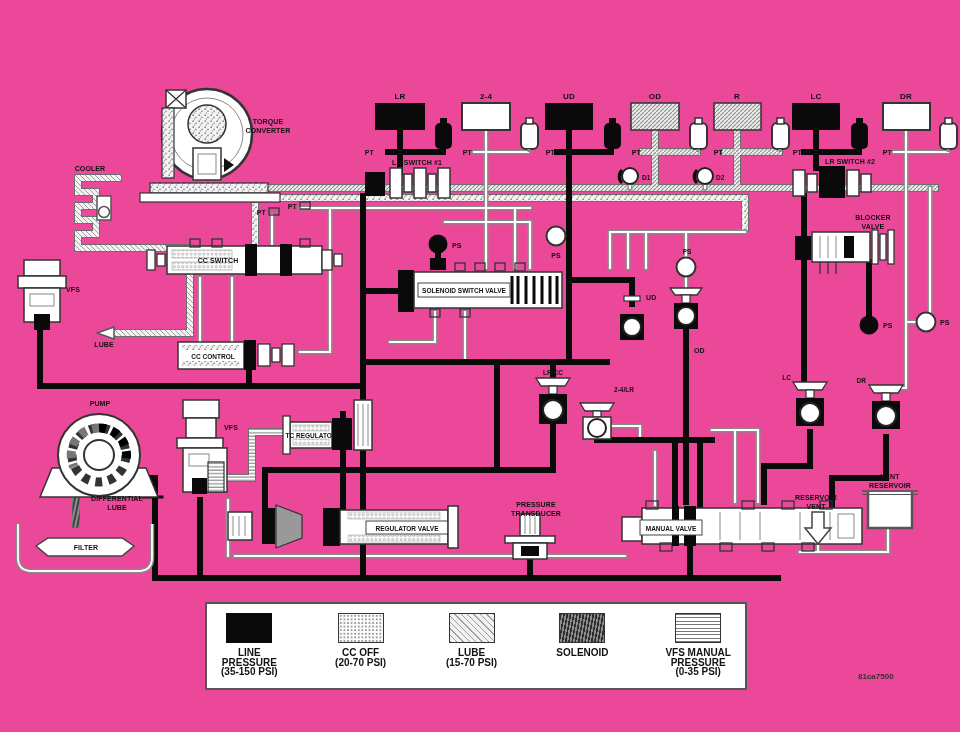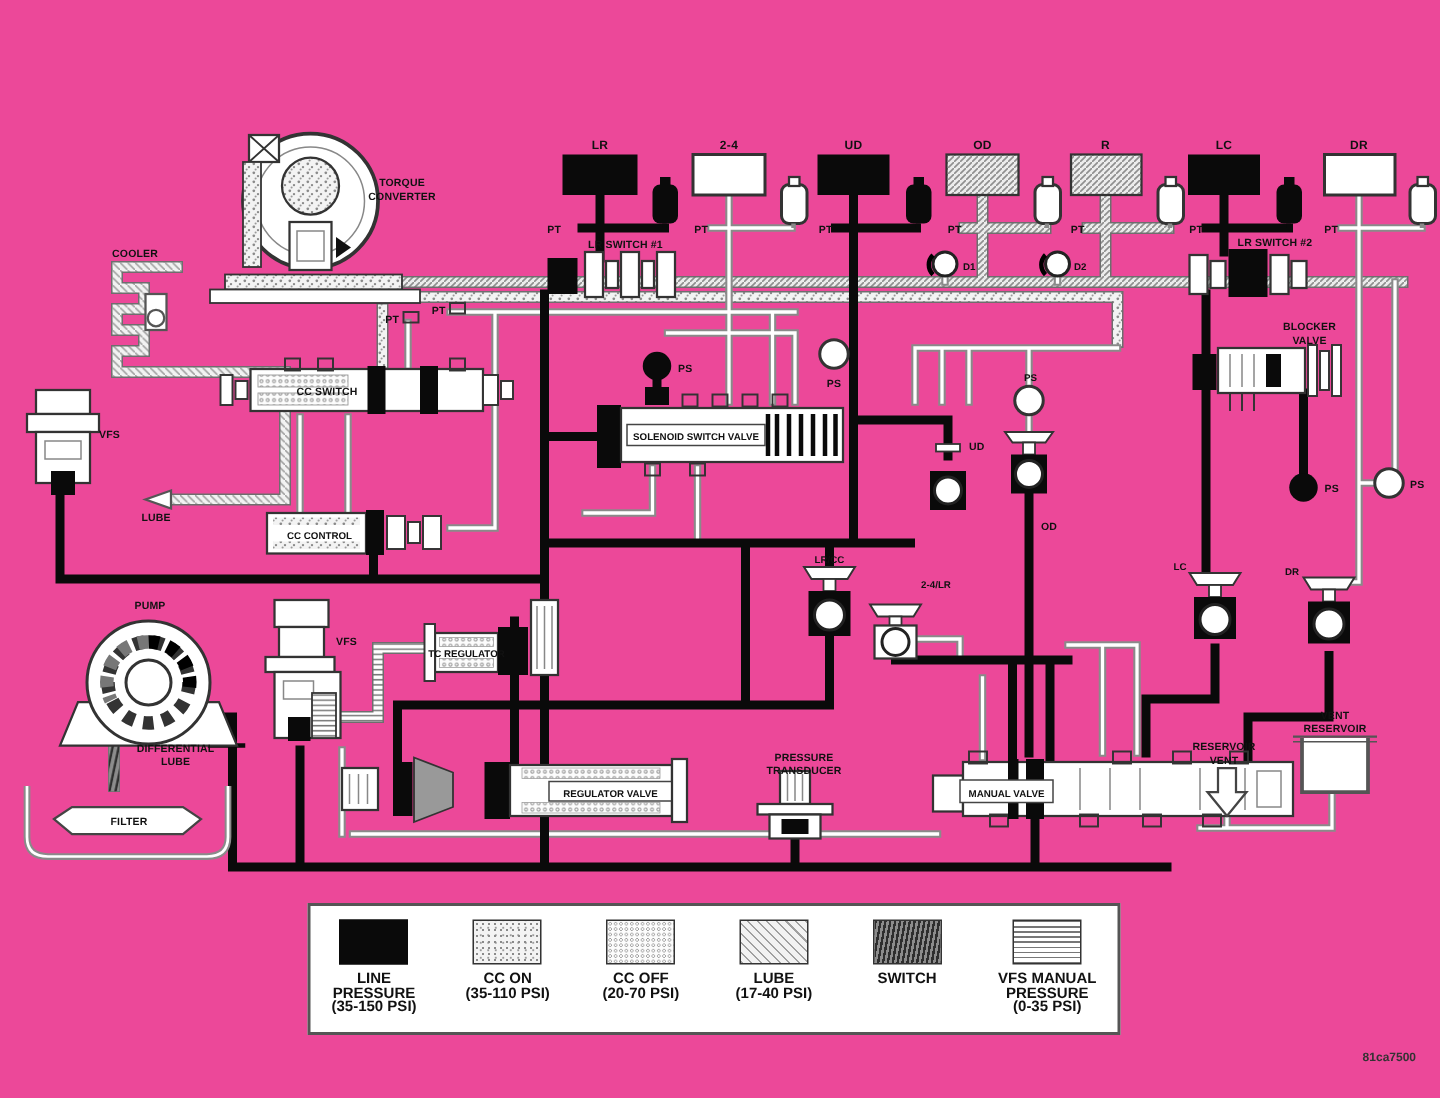--- a/index.html
+++ b/index.html
@@ -35,21 +35,21 @@
     background-size:4px 4px,5px 5px;background-position:0 0,2px 2px;}
   .sw-ccoff{background-color:#fcfcfc;
     background-image:radial-gradient(circle,transparent .5px,#9a9a9a .6px,#9a9a9a 1.1px,transparent 1.2px);
     background-size:3.6px 3.6px;}
   .sw-res{background:repeating-linear-gradient(135deg,#8f8f8f 0 1.2px,#e9e9e9 1.2px 3.6px);}
   .sw-lube{background:repeating-linear-gradient(45deg,#a0a0a0 0 1px,#f2f2f2 1px 4.5px);}
   .sw-suc{background:repeating-linear-gradient(100deg,#2e2e2e 0 1.6px,#8c8c8c 1.6px 3.2px);}
   .sw-vfs{background:repeating-linear-gradient(180deg,#777 0 1px,#fff 1px 3.4px);}
   .leg-lines{text-align:center;font-size:10px;font-weight:bold;line-height:9.5px;color:#111;}
   .leg-lines span{display:block;}
-  #figno{position:absolute;left:858px;top:700px;width:86px;text-align:right;
+  #figno{position:absolute;left:858px;top:672px;width:86px;
          font-size:8px;font-weight:bold;color:#333;}
 </style>
 </head>
 <body>
 
 <div id="stage">
 <svg width="960" height="732" viewBox="0 0 960 732">
   <defs>
     <pattern id="patCCOn" width="6" height="6" patternUnits="userSpaceOnUse">
       <rect width="6" height="6" fill="#f3f3f3"></rect>
@@ -485,44 +485,37 @@
 <div id="legend">
   <div class="leg-item">
     <div class="swatch sw-line"></div>
     <div class="leg-lines">
       <span>LINE</span>
       <span>PRESSURE</span>
       <span>(35-150 PSI)</span>
     </div>
   </div>
   <div class="leg-item">
-    <div class="swatch sw-ccon"></div>
-    <div class="leg-lines">
-      <span>CC ON</span>
-      <span>(35-110 PSI)</span>
-    </div>
-  </div>
-  <div class="leg-item">
     <div class="swatch sw-ccoff"></div>
     <div class="leg-lines">
       <span>CC OFF</span>
       <span>(20-70 PSI)</span>
     </div>
   </div>
   <div class="leg-item">
     <div class="swatch sw-lube"></div>
     <div class="leg-lines">
       <span>LUBE</span>
-      <span>(17-40 PSI)</span>
+      <span>(15-70 PSI)</span>
     </div>
   </div>
   <div class="leg-item">
     <div class="swatch sw-suc"></div>
     <div class="leg-lines">
-      <span>SWITCH</span>
+      <span>SOLENOID</span>
     </div>
   </div>
   <div class="leg-item">
     <div class="swatch sw-vfs"></div>
     <div class="leg-lines">
       <span>VFS MANUAL</span>
       <span>PRESSURE</span>
       <span>(0-35 PSI)</span>
     </div>
   </div>

